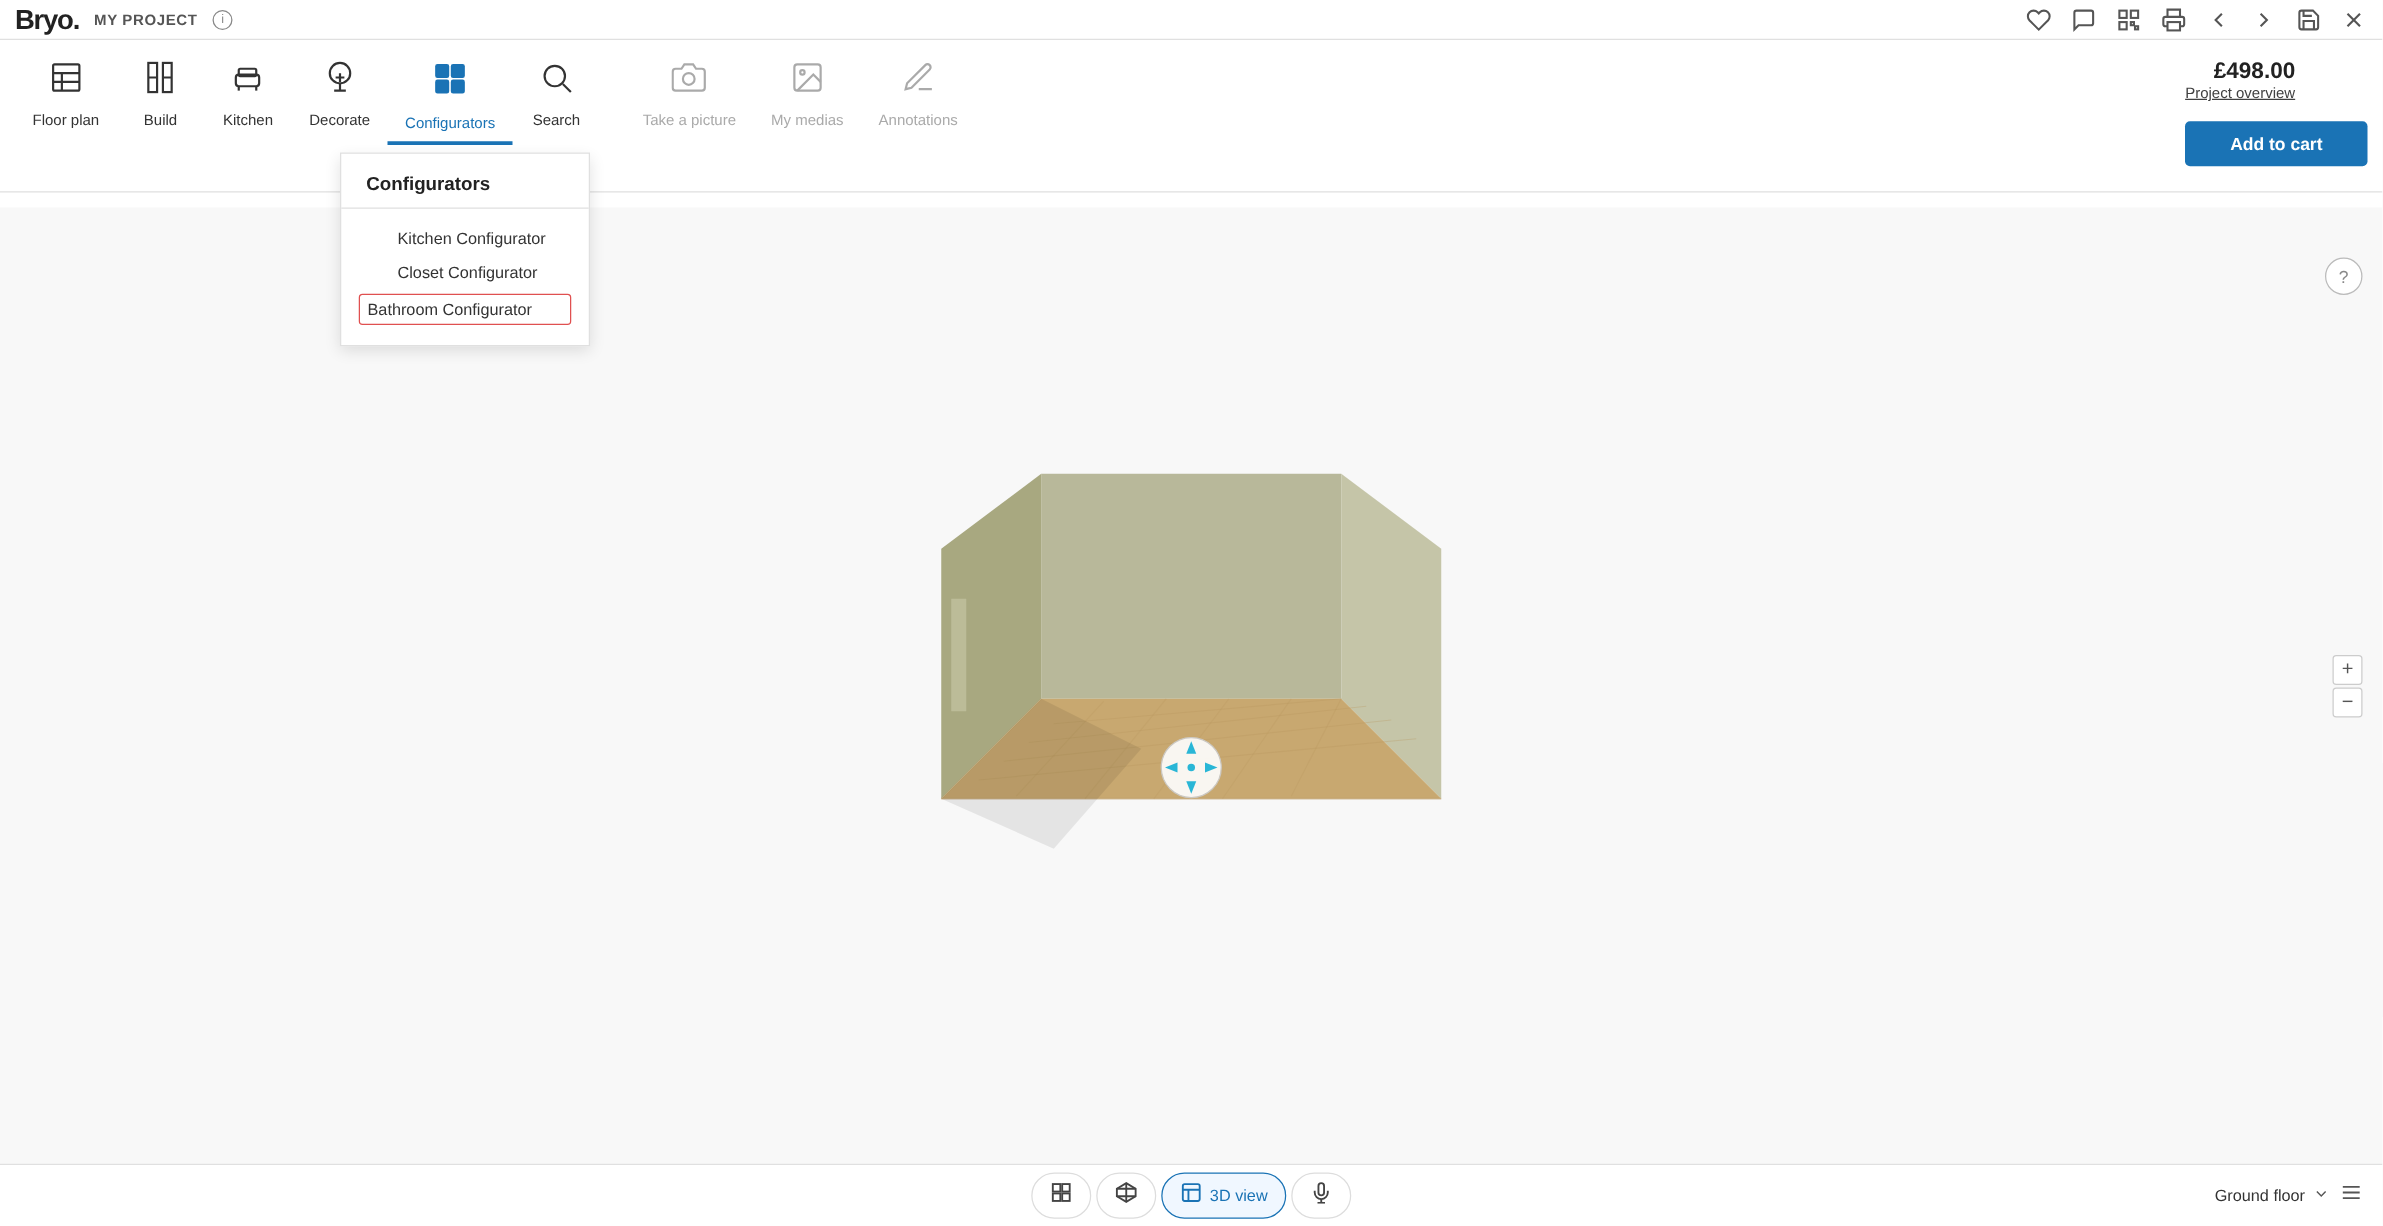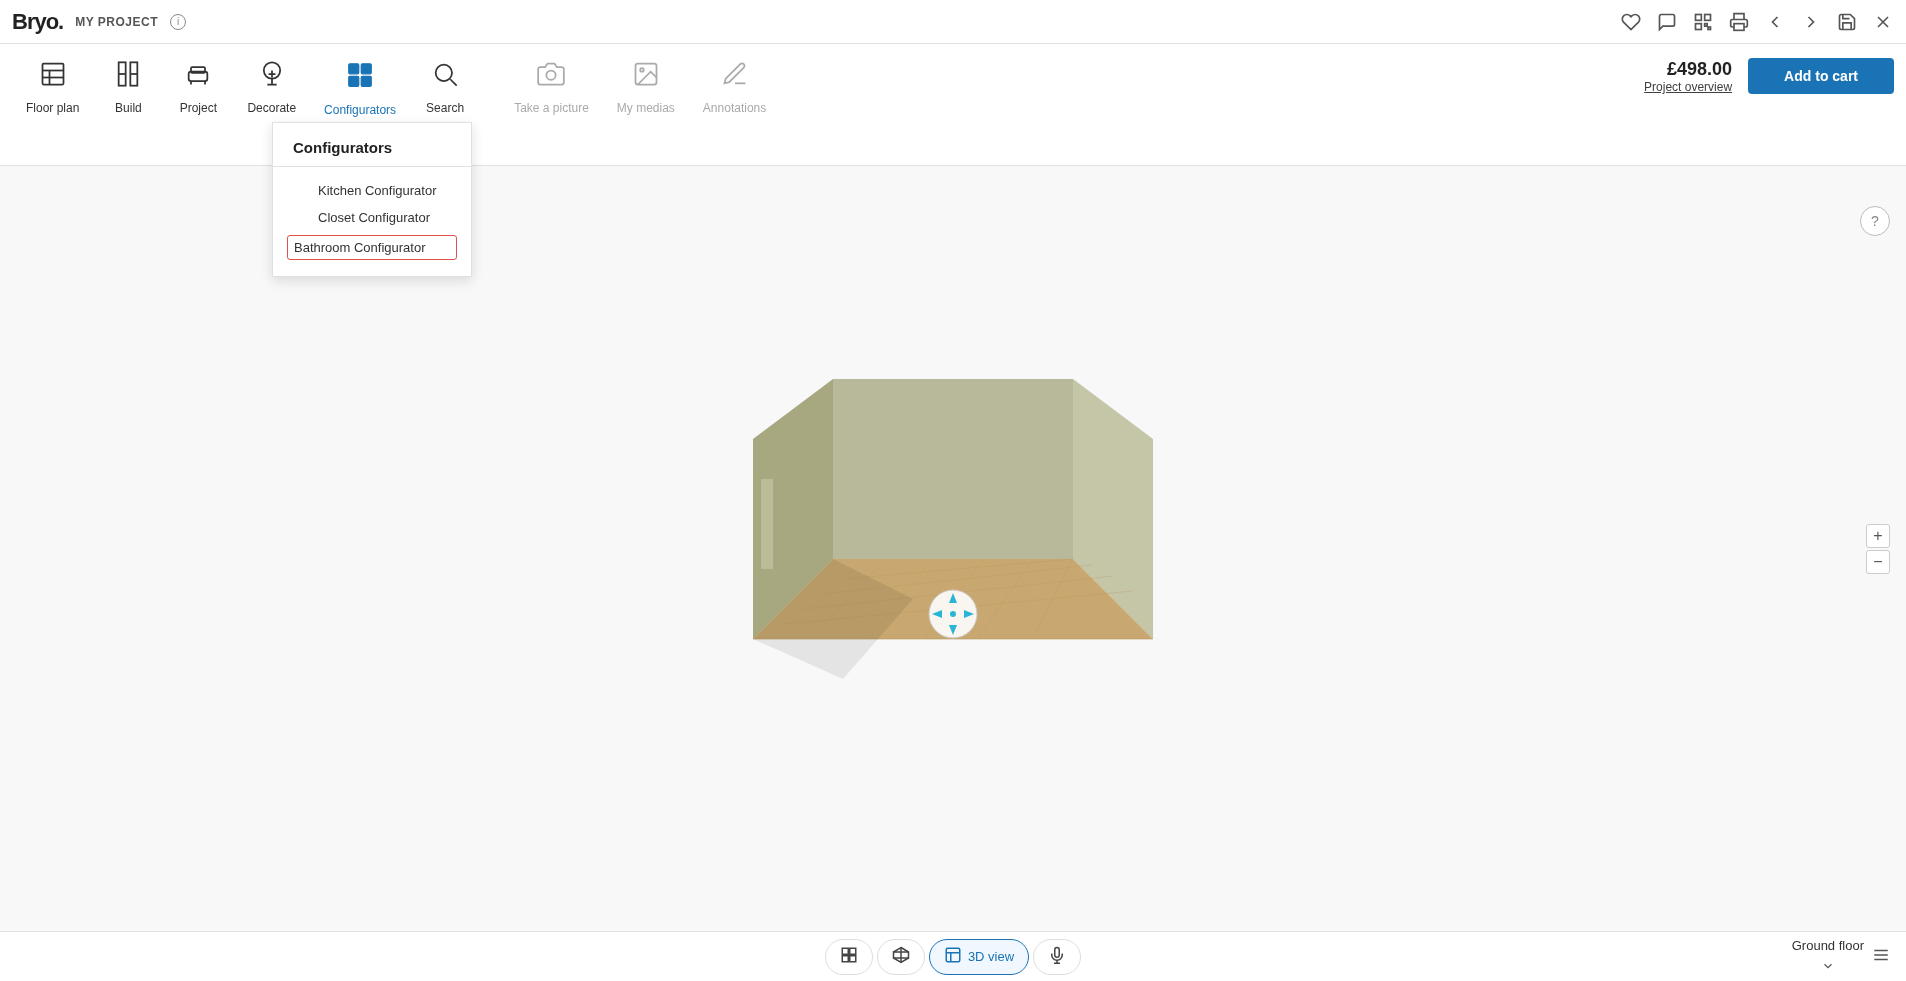--- a/index.html
+++ b/index.html
@@ -1,21 +1,21 @@
 <!DOCTYPE html>
 <html><head>
   <meta charset="utf-8">
   <style>
     * { box-sizing: border-box; margin: 0; padding: 0; }
     body { font-family: Arial, sans-serif; background: #fff; width: 1906px; height: 981px; overflow: hidden; position: relative; }
 
     
     #title-bar {
       display: flex; align-items: center; justify-content: space-between;
-      height: 44px; padding: 0 12px; border-bottom: 1px solid #e0e0e0;
+      height: 32px; padding: 0 12px; border-bottom: 1px solid #e0e0e0;
       background: #fff;
     }
     #title-left { display: flex; align-items: center; gap: 12px; }
     #logo { font-size: 22px; font-weight: 900; letter-spacing: -1px; color: #222; }
     #project-name { font-size: 12px; font-weight: 600; color: #555; letter-spacing: 0.5px; }
     #info-icon { width: 16px; height: 16px; border: 1.5px solid #888; border-radius: 50%; display: inline-flex; align-items: center; justify-content: center; font-size: 10px; color: #888; cursor: pointer; }
     #title-right { display: flex; align-items: center; gap: 14px; }
     .title-icon { width: 22px; height: 22px; display: flex; align-items: center; justify-content: center; cursor: pointer; color: #555; font-size: 16px; }
 
     
@@ -31,21 +31,21 @@
       border-bottom: 3px solid transparent;
     }
     .tool-item.active { border-bottom: 3px solid #1a73b5; }
     .tool-icon { font-size: 26px; color: #333; }
     .tool-item.active .tool-icon { color: #1a73b5; }
     .tool-label { font-size: 12px; color: #333; }
     .tool-item.active .tool-label { color: #1a73b5; }
     .tool-item.disabled .tool-icon, .tool-item.disabled .tool-label { color: #aaa; }
 
     #toolbar-right {
-      margin-left: auto; display: flex; align-items: flex-end; gap: 16px; padding-top: 14px;
+      margin-left: auto; display: flex; align-items: flex-start; gap: 16px; padding-top: 14px; flex-direction: column;
     }
     #price { text-align: right; }
     #price-value { font-size: 18px; font-weight: 700; color: #222; }
     #project-overview-link { font-size: 12px; color: #404040; text-decoration: underline; cursor: pointer; display: block; text-align: right; }
     #add-to-cart-btn {
       background: #1a73b5; color: #fff; border: none;
       padding: 10px 36px; font-size: 14px; font-weight: 600;
       border-radius: 4px; cursor: pointer; white-space: nowrap;
     }
 
@@ -97,21 +97,21 @@
       padding: 6px 14px; border: 1px solid #ddd; border-radius: 20px;
       cursor: pointer; font-size: 13px; color: #444; background: #fff; margin: 0 2px;
     }
     .view-btn.active { border-color: #1a73b5; color: #1a73b5; background: #f0f7ff; }
     .view-btn-icon { font-size: 16px; }
 
     #bottom-right {
       position: absolute; right: 16px; display: flex; align-items: center; gap: 8px;
     }
     #floor-select {
-      display: flex; align-items: center; gap: 6px; cursor: pointer; font-size: 13px; color: #333; flex-direction: column;
+      display: flex; align-items: center; gap: 6px; cursor: pointer; font-size: 13px; color: #333;
     }
 
     #zoom-controls {
       position: absolute; right: 16px; top: 50%; transform: translateY(-50%);
       display: flex; flex-direction: column; gap: 2px;
     }
     .zoom-btn {
       width: 24px; height: 24px; border: 1px solid #ccc; background: #fff;
       display: flex; align-items: center; justify-content: center;
       cursor: pointer; font-size: 16px; color: #555; border-radius: 3px;
@@ -210,21 +210,21 @@
 
   <div class="tool-item">
     <div class="tool-icon">
       <svg width="28" height="28" viewBox="0 0 24 24" fill="none" stroke="#333" stroke-width="1.5">
           <rect x="4" y="10" width="16" height="8" rx="2"></rect>
           <rect x="6" y="6" width="12" height="5" rx="1"></rect>
           <line x1="6" y1="18" x2="6" y2="21"></line>
           <line x1="18" y1="18" x2="18" y2="21"></line>
         </svg>
     </div>
-    <div class="tool-label">Project</div>
+    <div class="tool-label">Kitchen</div>
   </div>
 
   <div class="tool-item">
     <div class="tool-icon">
       <svg width="28" height="28" viewBox="0 0 24 24" fill="none" stroke="#333" stroke-width="1.5">
           <path d="M12 2a7 7 0 1 0 0 14A7 7 0 0 0 12 2z"></path>
           <path d="M12 9v6m-3-3h6"></path>
           <path d="M8 21h8M12 16v5"></path>
         </svg>
     </div>

